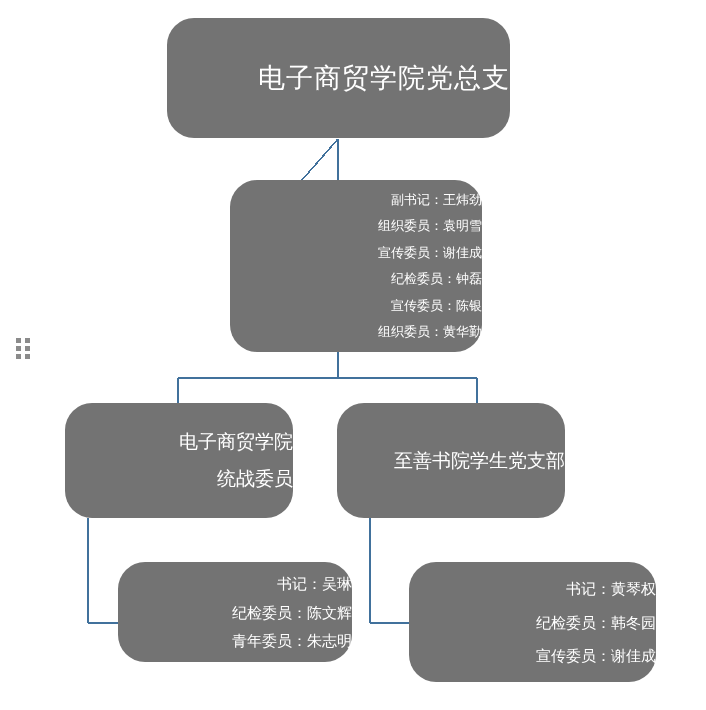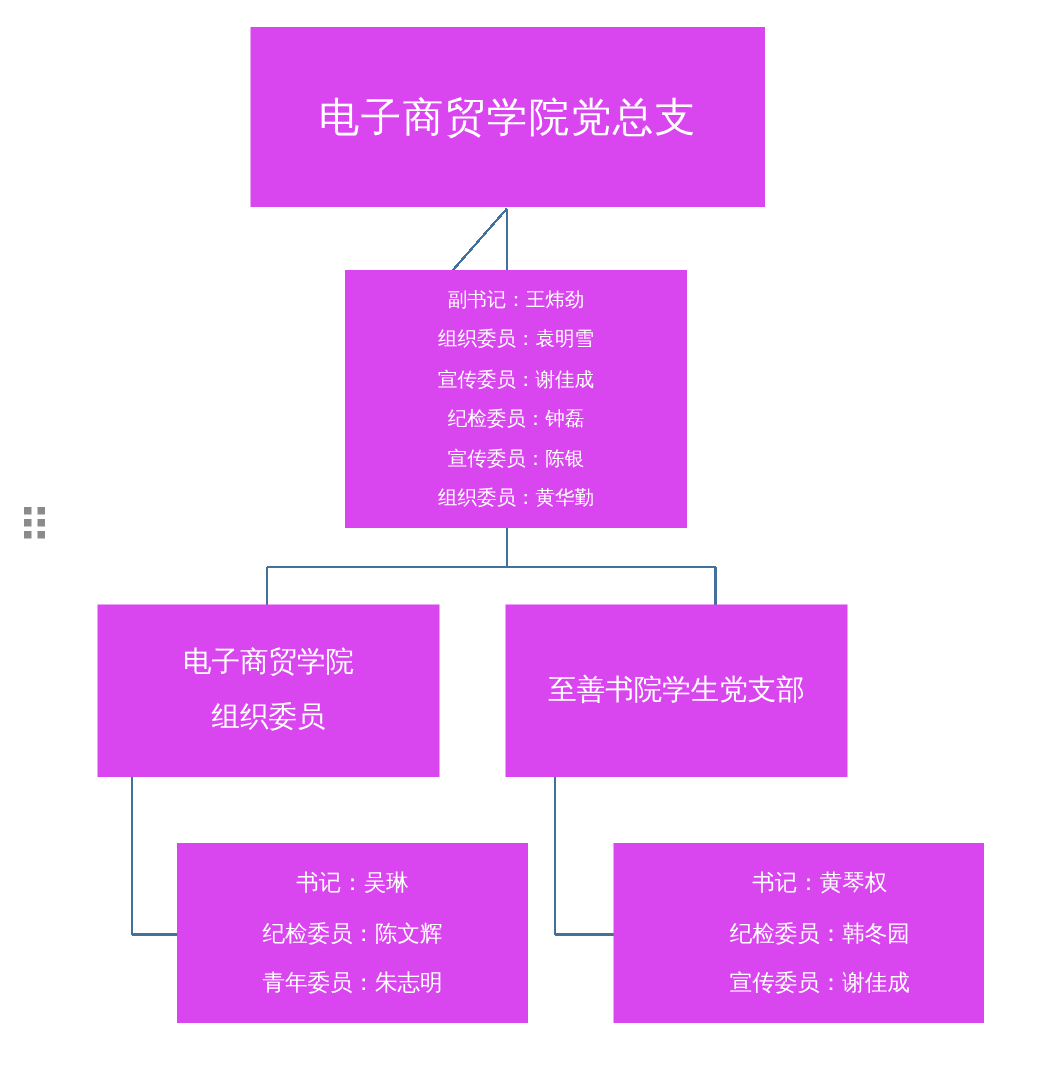--- a/index.html
+++ b/index.html
@@ -30,28 +30,29 @@
     top: 0;
     width: 706px;
     height: 710px;
     pointer-events: none;
   }
 
   
   .node {
     position: absolute;
     box-sizing: border-box;
-    background: #d946ef;
+    background: #737373;
     color: #ffffff;
     display: flex;
     flex-direction: column;
-    align-items: center;
+    align-items: flex-end;
     justify-content: center;
     text-align: center;
     line-height: 1.0;
+    border-radius: 27px;
   }
 
   .node .line {
     display: block;
     white-space: nowrap;
   }
 
   
   #node-root {
     left: 167px;
@@ -61,21 +62,21 @@
   }
   #node-root .line {
     font-size: 27px;
     letter-spacing: 1px;
   }
 
   
   #node-committee {
     left: 230px;
     top: 180px;
-    width: 228px;
+    width: 252px;
     height: 172px;
     justify-content: space-evenly;
     font-family: Liberation Serif, serif;
   }
   #node-committee .line {
     font-size: 13px;
     line-height: 1.05;
   }
 
   
@@ -98,21 +99,21 @@
   }
   #node-branch-student .line {
     font-size: 19px;
   }
 
   
   #node-detail-teacher {
     left: 118px;
     top: 562px;
     width: 234px;
-    height: 120px;
+    height: 100px;
     justify-content: space-evenly;
   }
   #node-detail-teacher .line {
     font-size: 15px;
   }
 
   #node-detail-student {
     left: 409px;
     top: 562px;
     width: 247px;
@@ -175,21 +176,21 @@
     <span class="line">副书记：王炜劲</span>
     <span class="line">组织委员：袁明雪</span>
     <span class="line">宣传委员：谢佳成</span>
     <span class="line">纪检委员：钟磊</span>
     <span class="line">宣传委员：陈银</span>
     <span class="line">组织委员：黄华勤</span>
   </div>
 
   <div class="node" id="node-branch-teacher">
     <span class="line">电子商贸学院</span>
-    <span class="line">组织委员</span>
+    <span class="line">统战委员</span>
   </div>
 
   <div class="node" id="node-branch-student">
     <span class="line">至善书院学生党支部</span>
   </div>
 
   <div class="node" id="node-detail-teacher">
     <span class="line">书记：吴琳</span>
     <span class="line">纪检委员：陈文辉</span>
     <span class="line">青年委员：朱志明</span>

